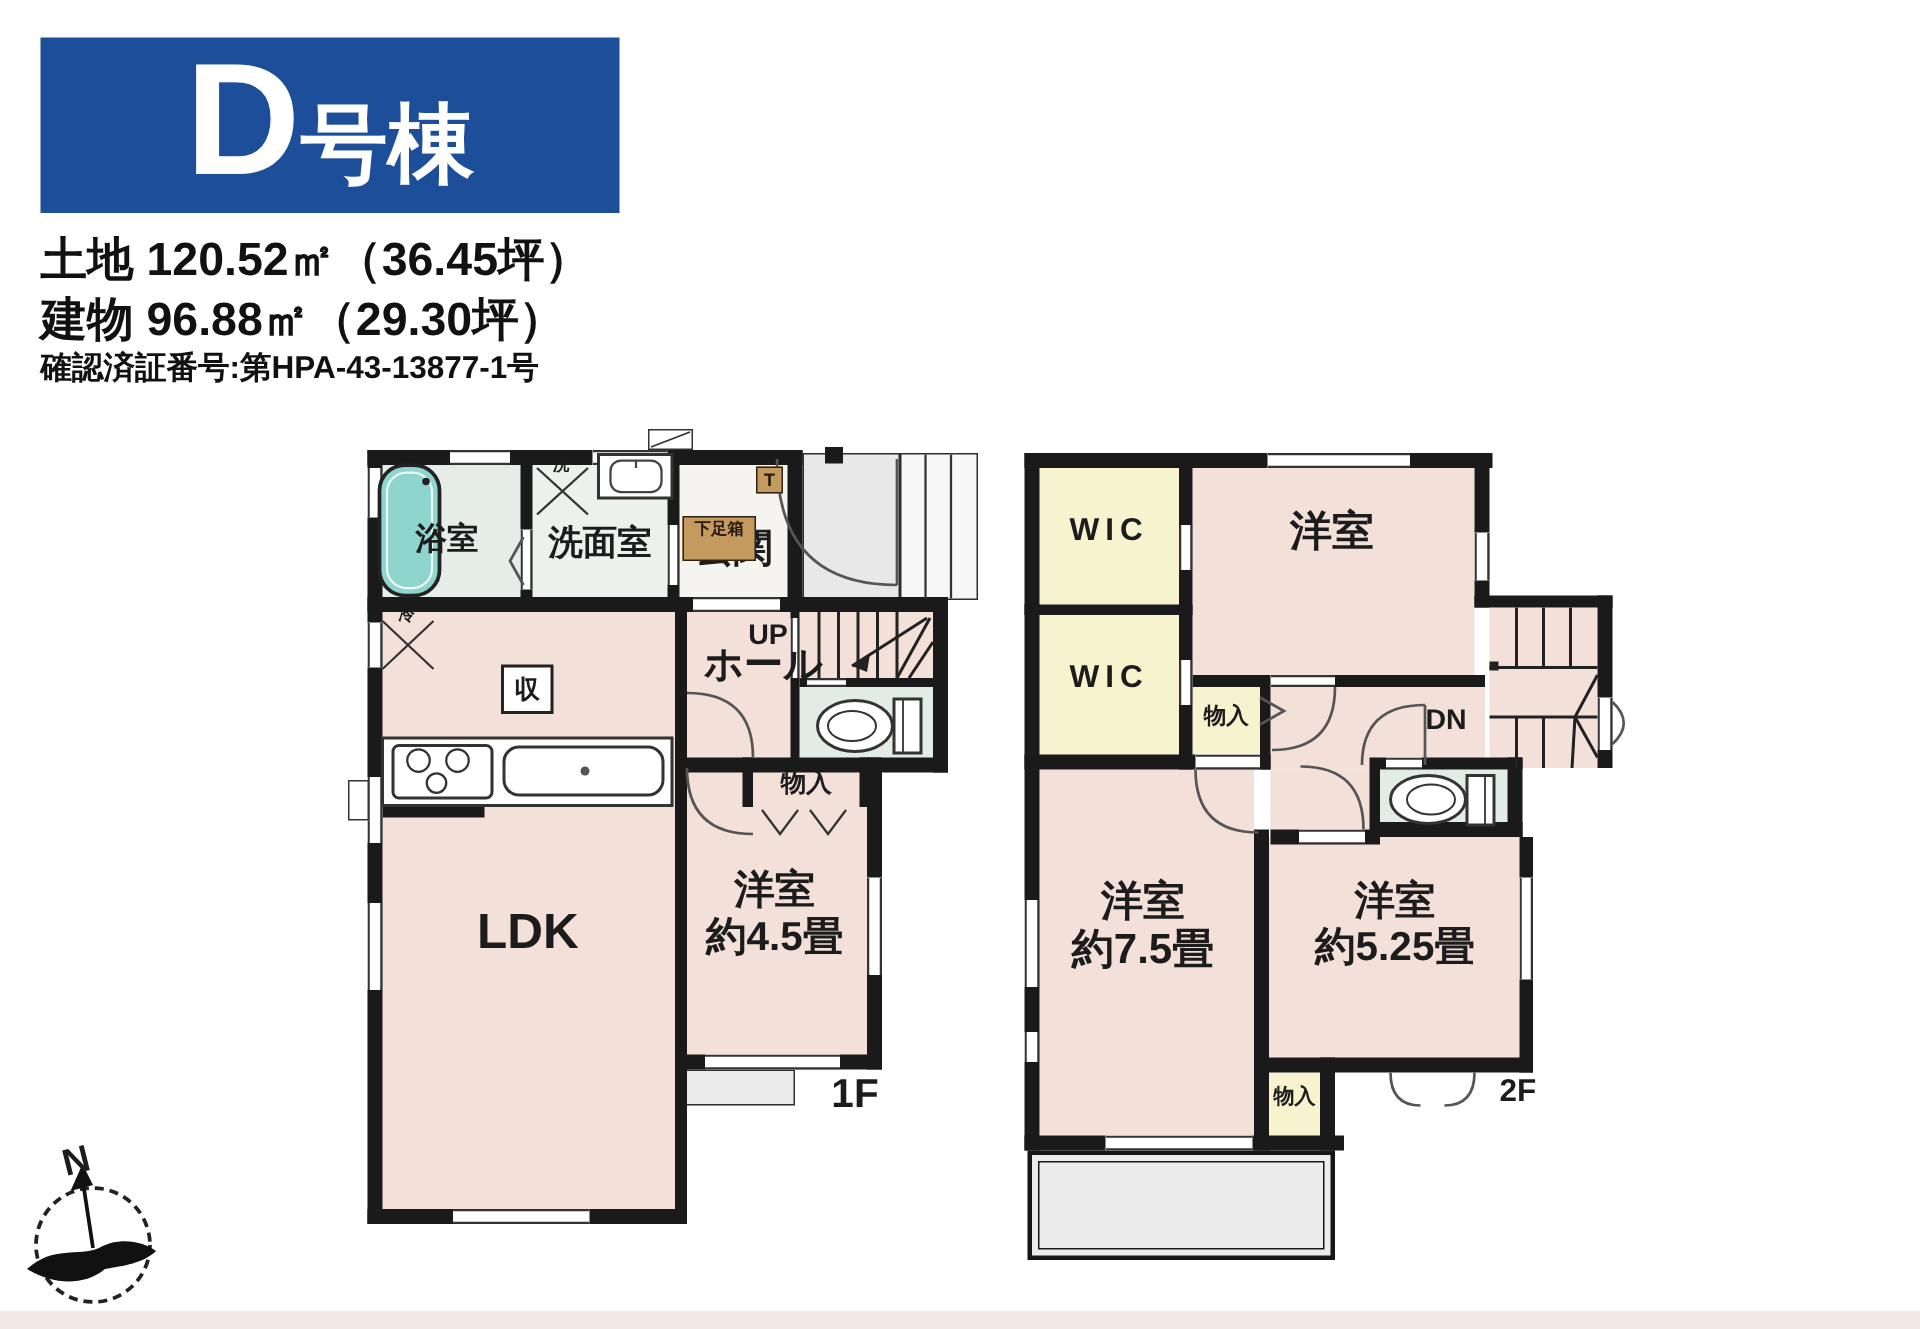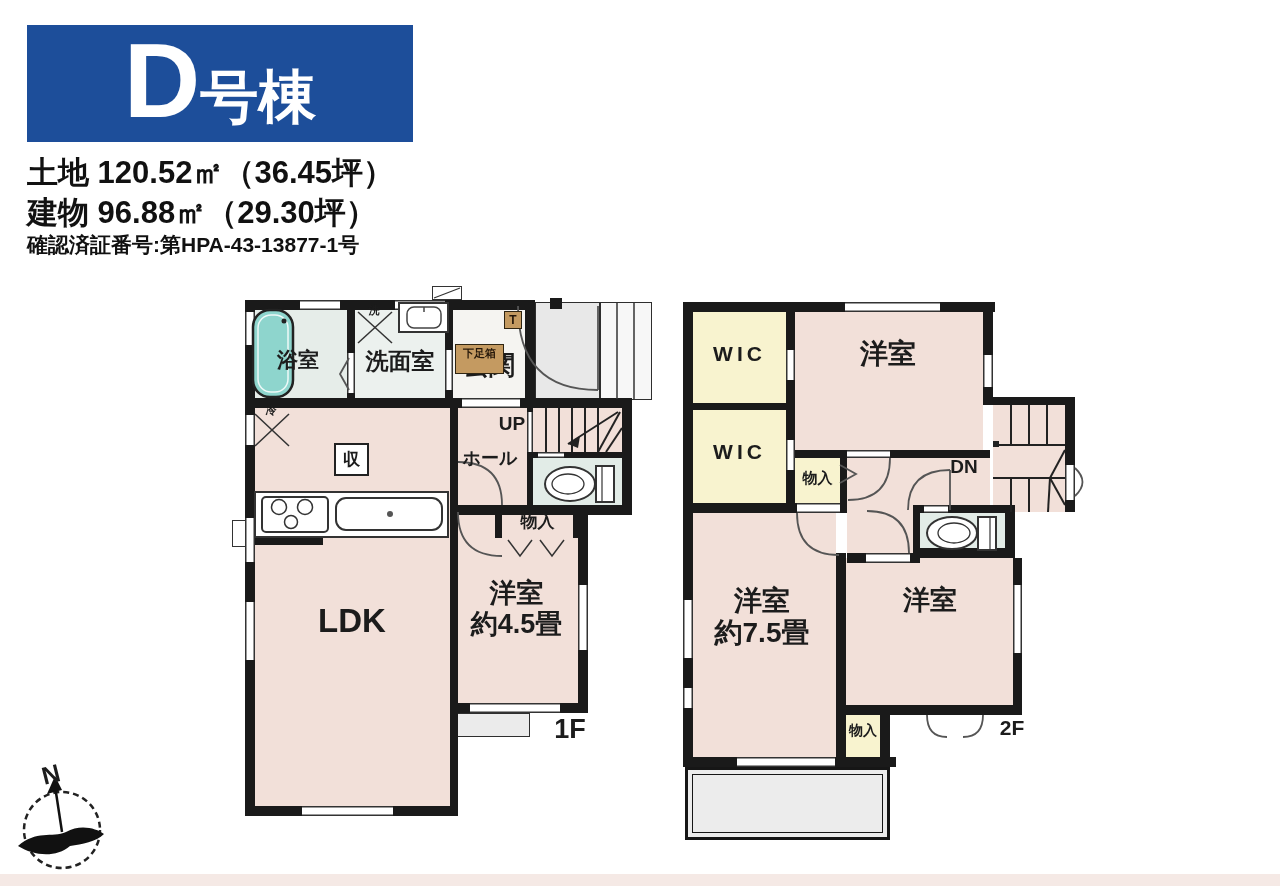--- a/index.html
+++ b/index.html
@@ -250,44 +250,45 @@
 
   <div class="lbl" style="left:258px;top:348px;width:80px;font-size:21px;">浴室</div>
   <div class="lbl" style="left:352px;top:348px;width:96px;font-size:23px;">洗面室</div>
   <div class="lbl" style="left:450px;top:351px;width:78px;font-size:26px;">玄関</div>
   <div class="tanbox" style="left:455px;top:311px;width:49px;height:30px;font-size:11px;line-height:17px;margin-top:33px;">下足箱</div>
   <div class="tanbox" style="left:504px;top:311px;width:18px;height:18px;font-size:12px;line-height:17px;">T</div>
   <div class="lbl" style="left:360px;top:304px;width:28px;font-size:11px;">洗</div>
   <div class="lbl" style="left:256px;top:404px;width:30px;font-size:11px;">冷</div>
   <div class="lbl" style="left:336px;top:450px;width:31px;font-size:17px;">収</div>
   <div class="lbl" style="left:492px;top:413px;width:40px;font-size:19px;">UP</div>
-  <div class="lbl" style="left:450px;top:448px;width:80px;font-size:18px;">ホール</div>
+  <div class="lbl" style="left:450px;top:428px;width:80px;font-size:26px;padding-left:19px;">ホール</div>
   <div class="lbl" style="left:500px;top:512px;width:75px;font-size:17px;">物入</div>
   <div class="lbl" style="left:262px;top:602px;width:180px;font-size:33px;">
     <div>LDK</div>
   </div>
   <div class="lbl" style="left:455px;top:578px;width:123px;font-size:27px;">
     <div>洋室</div>
     <div>約4.5畳</div>
   </div>
   <div class="lbl" style="left:548px;top:714px;width:44px;font-size:27px;">1F</div>
 
   <div class="lbl" style="left:693px;top:342px;width:93px;font-size:21px;letter-spacing:4px;">WIC</div>
   <div class="lbl" style="left:693px;top:440px;width:93px;font-size:21px;letter-spacing:4px;">WIC</div>
   <div class="lbl" style="left:808px;top:338px;width:160px;font-size:28px;">
     <div>洋室</div>
   </div>
-  <div class="lbl" style="left:944px;top:456px;width:40px;font-size:19px;">DN</div>
+  <div class="lbl" style="left:944px;top:470px;width:40px;font-size:19px;">DN</div>
   <div class="lbl" style="left:795px;top:469px;width:45px;font-size:15px;">物入</div>
   <div class="lbl" style="left:692px;top:585px;width:140px;font-size:28px;">
     <div>洋室</div>
     <div>約7.5畳</div>
   </div>
   <div class="lbl" style="left:850px;top:585px;width:160px;font-size:27px;">
     <div>洋室</div>
+    <div>約5.25畳</div>
   </div>
   <div class="lbl" style="left:846px;top:722px;width:34px;font-size:14px;">物入</div>
   <div class="lbl" style="left:990px;top:716px;width:44px;font-size:21px;">2F</div>
 
   <svg class="abs" style="left:8px;top:766px;" width="110" height="114" viewBox="0 0 110 114">
     <circle cx="54" cy="64" r="38" fill="none" stroke="#222" stroke-width="2.5" stroke-dasharray="6 4"></circle>
     <line x1="54" y1="66" x2="47" y2="20" stroke="#111" stroke-width="2.5"></line>
     <polygon points="47,10 39,28 54,24" fill="#111"></polygon>
     <path d="M10,80 C28,64 44,72 58,66 C72,58 88,62 96,68 C88,76 74,78 62,80 C48,92 26,90 10,80 Z" fill="#111"></path>
   </svg>

